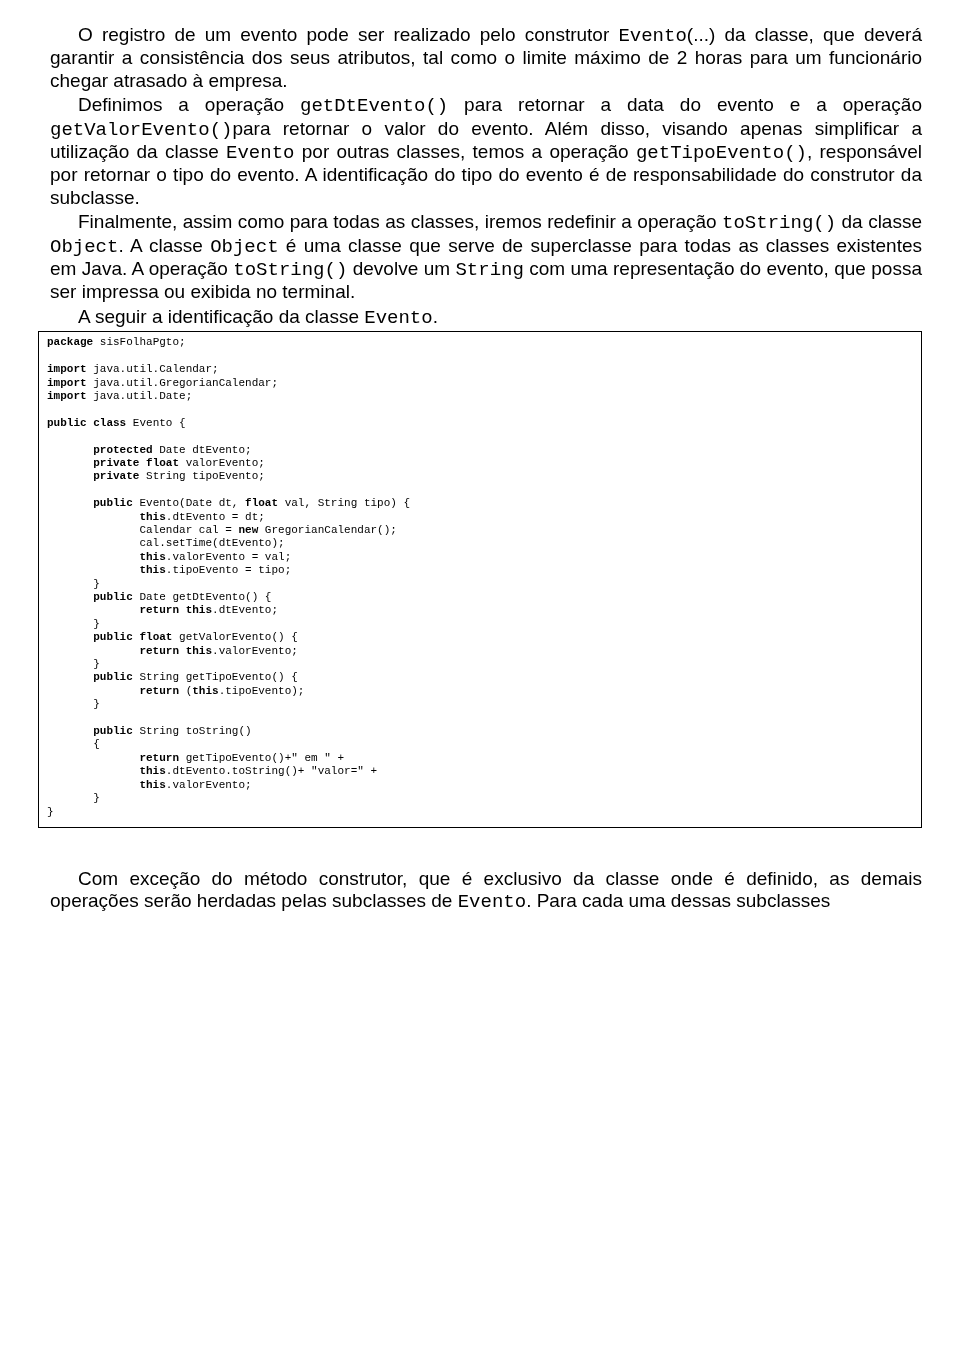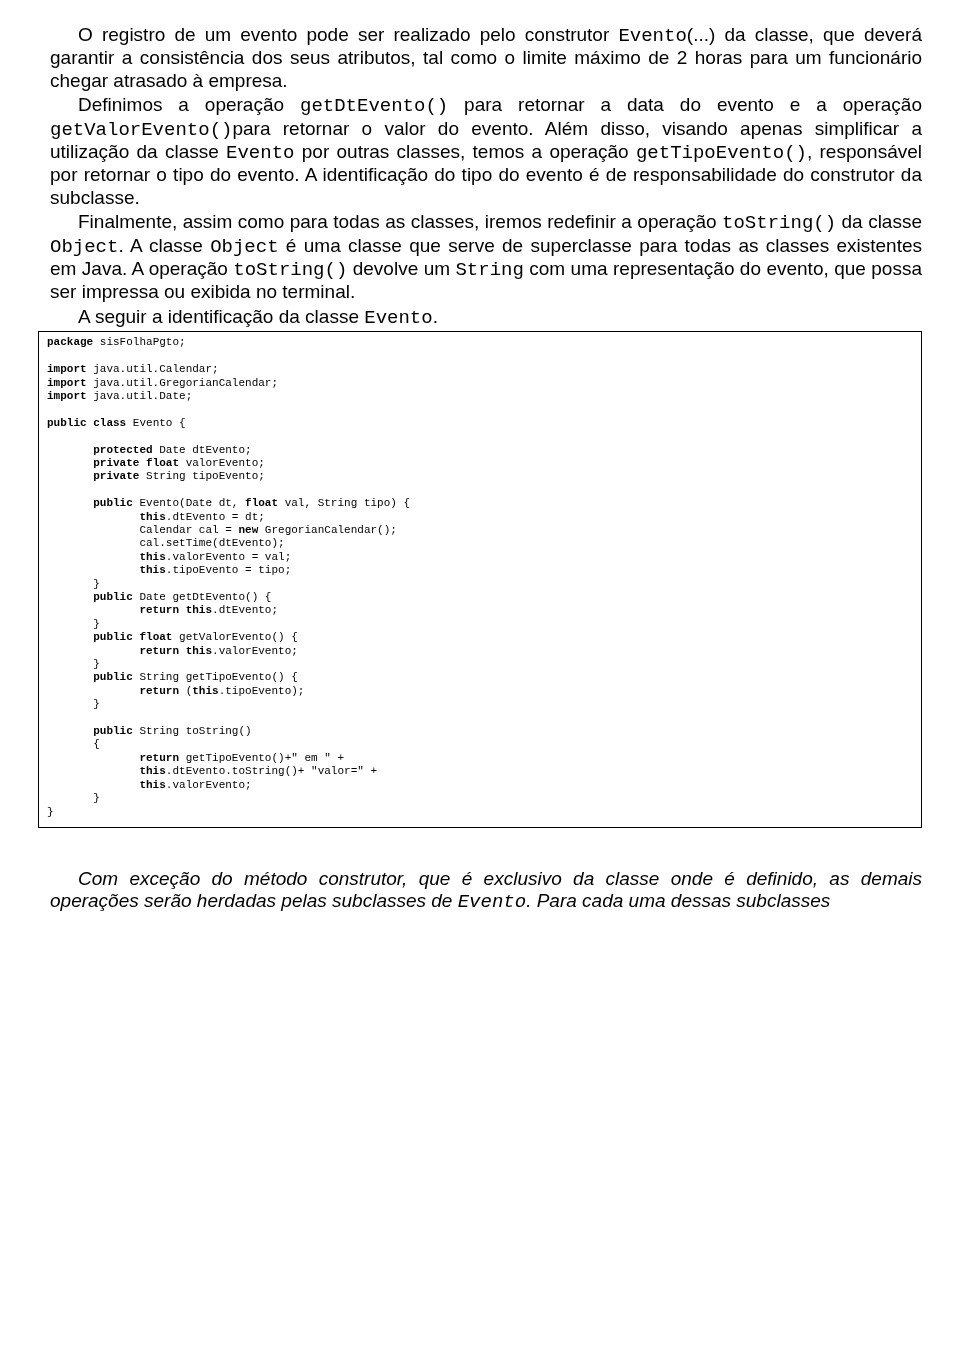--- a/index.html
+++ b/index.html
@@ -26,21 +26,20 @@
     margin: 2px 0 0 0;
     padding: 4px 8px 8px 8px;
     font-family: "Courier New", Courier, monospace;
     font-size: 11px;
     line-height: 1.22;
     white-space: pre;
   }
   .kw { font-weight: bold; }
   .after-code {
     margin-top: 40px;
-    font-style: italic;
   }
 </style>
 </head>
 <body>
 
 <p class="para">
   <span>O registro de um evento pode ser realizado pelo construtor </span><span class="mono">Evento</span><span>(...) da classe, que deverá garantir a consistência dos seus atributos, tal como o limite máximo de 2 horas para um funcionário chegar atrasado à empresa.</span>
 </p>
 
 <p class="para">

